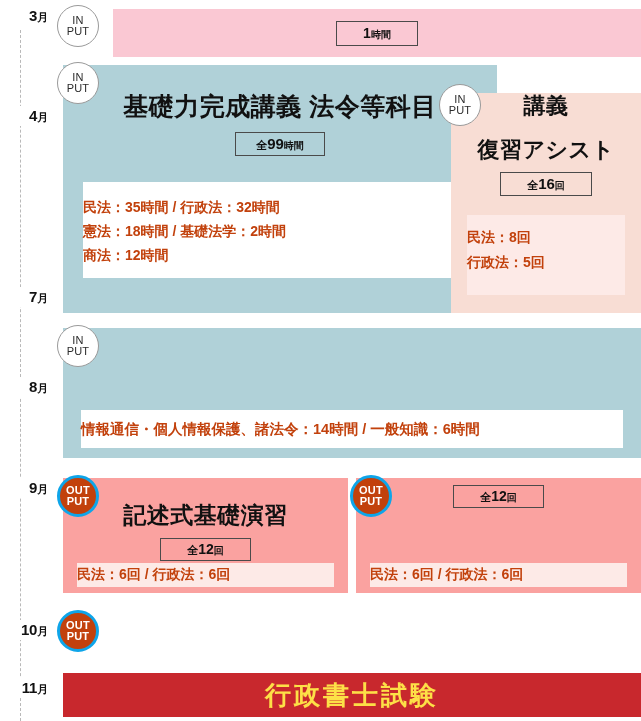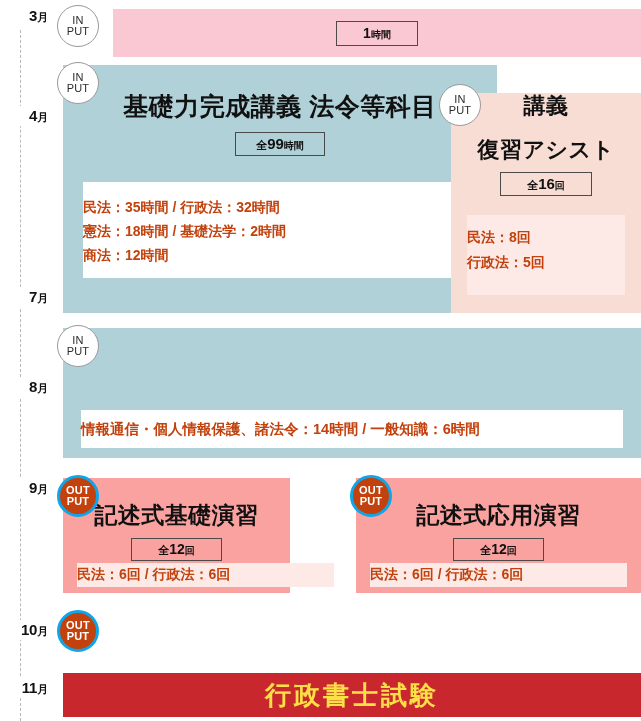--- a/index.html
+++ b/index.html
@@ -201,36 +201,35 @@
   <div class="panel bluegrey" style="left:8px; top:328px; width:578px; height:130px;">
     <div class="detail-box" style="left:18px; top:82px; width:542px; height:38px; padding-top:10px; font-size:14.5px;">
       <div class="line">情報通信・個人情報保護、諸法令：14時間 / 一般知識：6時間</div>
     </div>
   </div>
   <div class="badge input" style="left:2px; top:325px;">
     <span>IN</span>
     <span>PUT</span>
   </div>
 
-  <div class="panel coral" style="left:8px; top:478px; width:227px; height:115px;">
+  <div class="panel coral" style="left:8px; top:478px; width:285px; height:115px;">
     <div class="title" style="font-size:23px; margin-top:22px;">記述式基礎演習</div>
     <div style="text-align:center; margin-top:7px;">
       <div class="count-box" style="font-size:14px; padding:2px 26px;"><span class="zen">全</span><span>12</span><span class="unit">回</span></div>
     </div>
     <div class="detail-box tint" style="left:14px; top:85px; width:257px; height:24px; padding-top:3px; font-size:14px;">
       <div class="line">民法：6回 / 行政法：6回</div>
     </div>
   </div>
   <div class="badge output" style="left:2px; top:475px;">
     <span>OUT</span>
     <span>PUT</span>
   </div>
 
   <div class="panel coral" style="left:301px; top:478px; width:285px; height:115px;">
-    <div class="title" style="font-size:23px; margin-top:22px;">記述式応用演習</div>
     <div style="text-align:center; margin-top:7px;">
       <div class="count-box" style="font-size:14px; padding:2px 26px;"><span class="zen">全</span><span>12</span><span class="unit">回</span></div>
     </div>
     <div class="detail-box tint" style="left:14px; top:85px; width:257px; height:24px; padding-top:3px; font-size:14px;">
       <div class="line">民法：6回 / 行政法：6回</div>
     </div>
   </div>
   <div class="badge output" style="left:295px; top:475px;">
     <span>OUT</span>
     <span>PUT</span>

